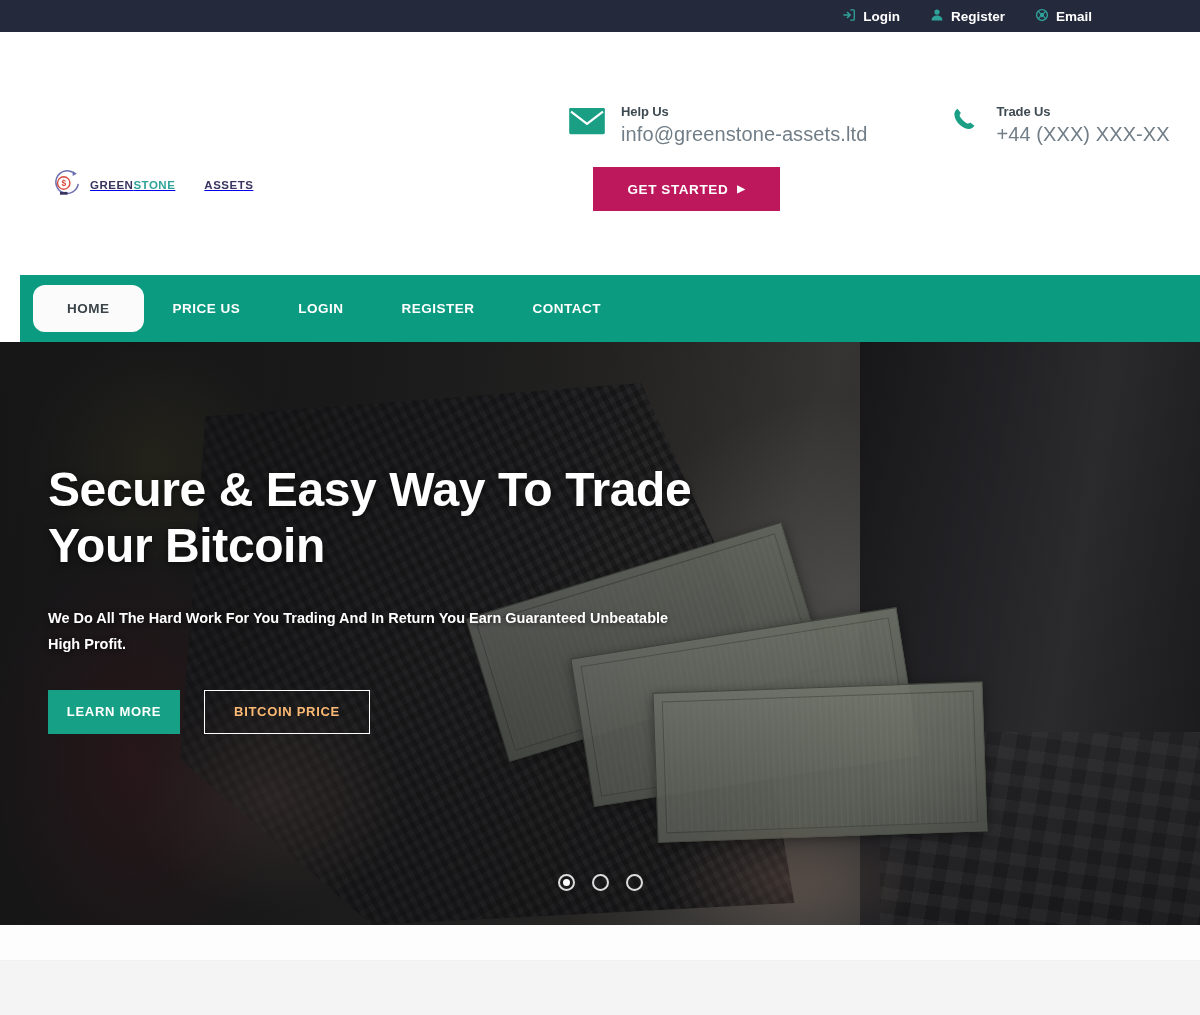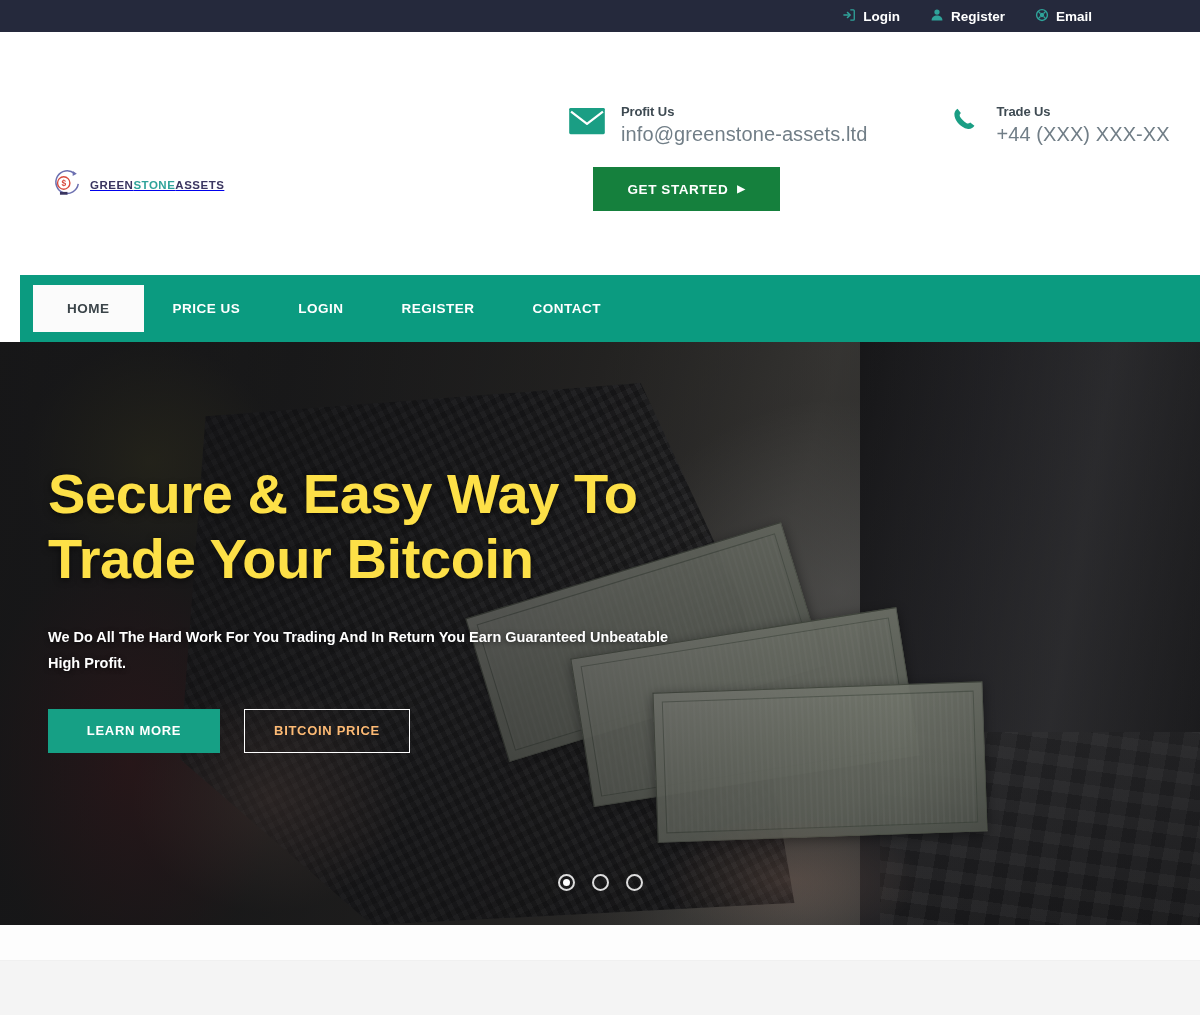--- a/index.html
+++ b/index.html
@@ -73,21 +73,21 @@
     flex-direction: row;
     line-height: 1.12;
   }
   .logo-l1, .logo-l2 {
     font-size: 11.5px;
     font-weight: bold;
     letter-spacing: 0.5px;
   }
   .logo-green { color: #3a3560; }
   .logo-stone { color: #2fa39a; }
-  .logo-l2 { color: #3a3560; }
+  .logo-l2 { color: #3a3560; margin-left: 29px; }
 
   .contact-wrap {
     position: absolute;
     left: 568px;
     top: 72px;
     display: flex;
     align-items: flex-start;
     gap: 84px;
   }
   .contact-item {
@@ -109,21 +109,21 @@
     letter-spacing: 0.1px;
     white-space: nowrap;
   }
 
   .get-started {
     position: absolute;
     left: 593px;
     top: 135px;
     width: 187px;
     height: 44px;
-    background: #15803d;
+    background: #be185d;
     border: none;
     color: #ffffff;
     font-family: "Liberation Sans", sans-serif;
     font-size: 13.5px;
     font-weight: bold;
     letter-spacing: 0.6px;
     cursor: pointer;
     display: flex;
     align-items: center;
     justify-content: center;
@@ -149,20 +149,21 @@
     font-size: 13.5px;
     font-weight: bold;
     letter-spacing: 0.5px;
     text-decoration: none;
     padding: 0 29px;
     height: 47px;
     display: flex;
     align-items: center;
     cursor: pointer;
     white-space: nowrap;
+    border-radius: 12px;
   }
   .nav-item.active {
     background: #fbfbfb;
     color: #3b4449;
     padding: 0 34px;
   }
 
   
   .hero {
     position: absolute;
@@ -247,22 +248,22 @@
   }
 
   .hero-content {
     position: absolute;
     left: 48px;
     top: 120px;
     width: 700px;
     z-index: 3;
   }
   .hero-title {
-    color: #fde047;
-    font-size: 56px;
+    color: #ffffff;
+    font-size: 48px;
     font-weight: bold;
     line-height: 1.16;
     letter-spacing: -0.4px;
     text-shadow: 0 2px 7px rgba(0,0,0,0.6);
   }
   .hero-sub {
     margin-top: 33px;
     color: #ffffff;
     font-size: 14.5px;
     font-weight: bold;
@@ -270,21 +271,21 @@
     max-width: 640px;
     text-shadow: 0 1px 5px rgba(0,0,0,0.6);
   }
   .hero-btns {
     margin-top: 32px;
     display: flex;
     align-items: center;
     gap: 24px;
   }
   .btn-learn {
-    width: 172px; height: 44px;
+    width: 132px; height: 44px;
     background: #16a085;
     border: none;
     color: #ffffff;
     font-family: "Liberation Sans", sans-serif;
     font-size: 13px;
     font-weight: bold;
     letter-spacing: 0.7px;
     cursor: pointer;
   }
   .btn-price {
@@ -418,21 +419,21 @@
 
   <div class="contact-wrap">
     <div class="contact-item">
       <span class="contact-icon">
         <svg width="38" height="30" viewBox="0 0 40 32">
           <rect x="1" y="2" width="38" height="28" rx="1.5" fill="#1a9e84"></rect>
           <path d="M3 6 L20 19 L37 6" fill="none" stroke="#ffffff" stroke-width="2.4" stroke-linejoin="round"></path>
         </svg>
       </span>
       <span>
-        <div class="contact-label">Profit Us</div>
+        <div class="contact-label">Help Us</div>
         <div class="contact-value">info@greenstone-assets.ltd</div>
       </span>
     </div>
 
     <div class="contact-item">
       <span class="contact-icon">
         <svg width="30" height="30" viewBox="0 0 32 32">
           <path d="M7 3 C4.5 4.5 3 7.5 3.8 10.8 C5.2 17 11 22.8 17.2 24.2 C20.5 25 23.5 23.5 25 21 L20.5 17.5 C19.3 18.8 17.8 19.2 16.3 18.2 C13.7 16.5 11.5 14.3 9.8 11.7 C8.8 10.2 9.2 8.7 10.5 7.5 Z" fill="#1a9e84"></path>
         </svg>
       </span>

